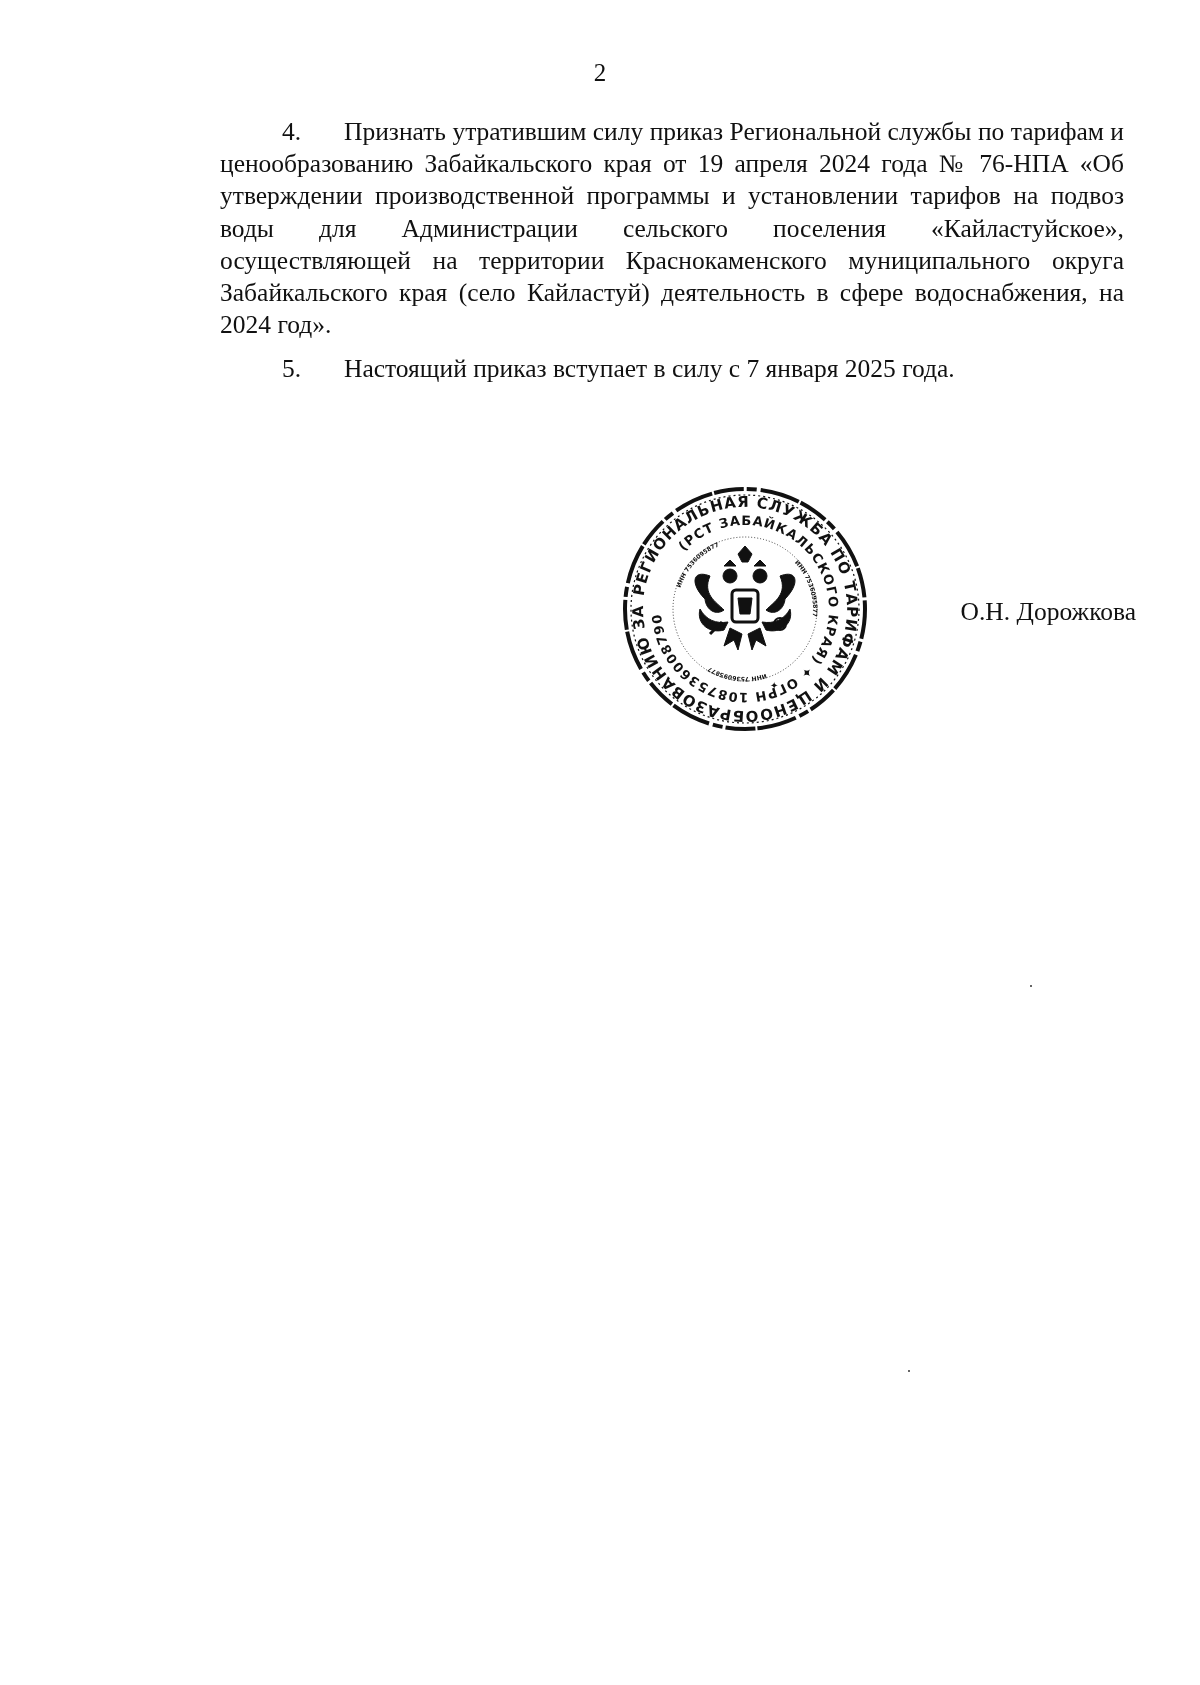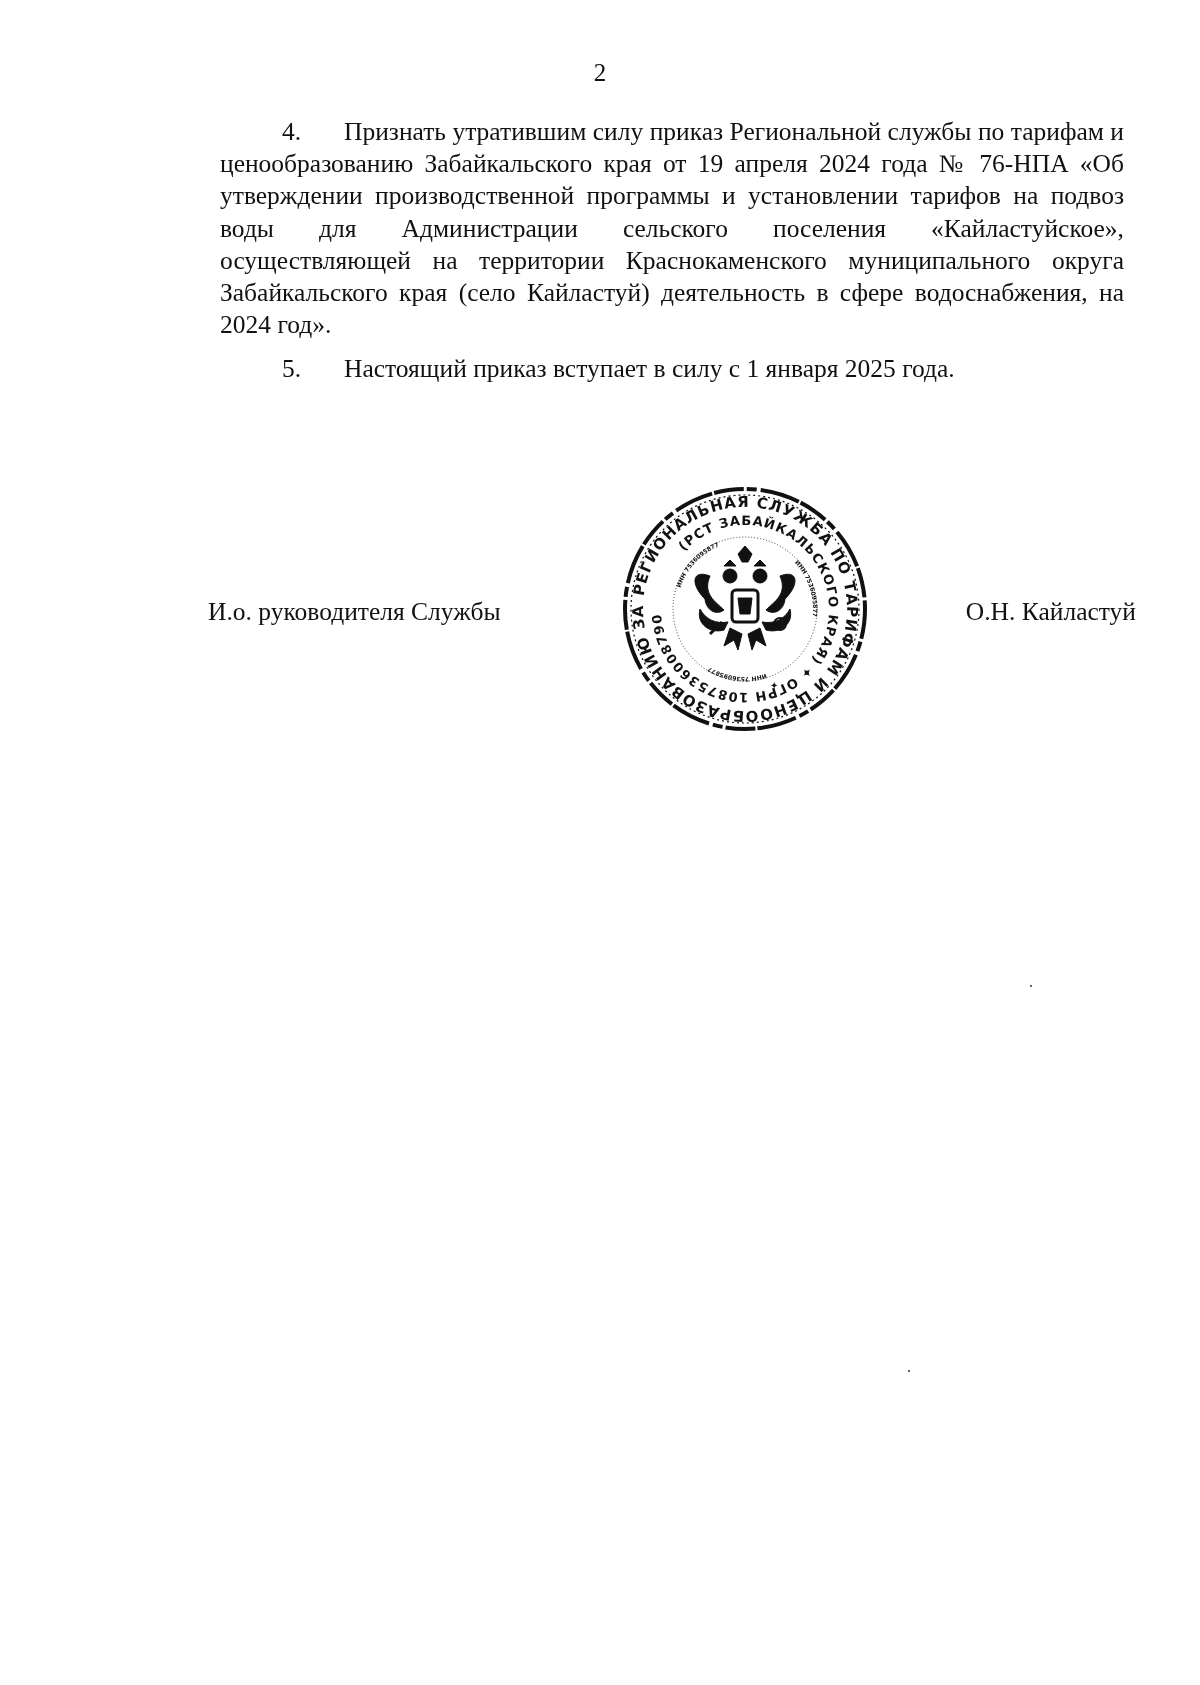--- a/index.html
+++ b/index.html
@@ -34,21 +34,21 @@
 </style>
 </head>
 <body>
 
 <div class="page">
 
   <div class="page-number">2</div>
 
   <div class="body-text">
     <p class="para"><span class="num">4.</span><span>Признать утратившим силу приказ Региональной службы по тарифам и ценообразованию Забайкальского края от 19 апреля 2024 года № 76-НПА «Об утверждении производственной программы и установлении тарифов на подвоз воды для Администрации сельского поселения «Кайластуйское», осуществляющей на территории Краснокаменского муниципального округа Забайкальского края (село Кайластуй) деятельность в сфере водоснабжения, на 2024 год».</span></p>
-    <p class="para no-last-justify"><span class="num">5.</span><span>Настоящий приказ вступает в силу с 1 января 2025 года.</span></p>
+    <p class="para no-last-justify"><span class="num">5.</span><span>Настоящий приказ вступает в силу с 7 января 2025 года.</span></p>
   </div>
 
   <div class="stamp">
     <svg viewBox="0 0 250 250">
       <defs>
         <path id="outerArc" d="M125,125 m-102,0 a102,102 0 1,1 204,0 a102,102 0 1,1 -204,0"></path>
         <path id="innerArc" d="M125,125 m-84,0 a84,84 0 1,1 168,0 a84,84 0 1,1 -168,0"></path>
         <path id="innArc" d="M125,125 m-68,0 a68,68 0 1,1 136,0 a68,68 0 1,1 -136,0"></path>
       </defs>
       <circle cx="125" cy="125" r="120" fill="none" stroke="#111" stroke-width="4" stroke-dasharray="30 3 10 4 40 2"></circle>
@@ -85,19 +85,18 @@
         <path d="M110,144 L104,162 L114,156 L118,166 L122,150 Z"></path>
         <path d="M140,144 L146,162 L136,156 L132,166 L128,150 Z"></path>
         <circle cx="160" cy="140" r="6" fill="none" stroke-width="2"></circle>
         <line x1="90" y1="150" x2="102" y2="138" stroke-width="3"></line>
       </g>
       <text x="150" y="205" font-size="10" fill="#111">✦</text>
     </svg>
   </div>
 
   <div class="sig-row">
-    <span class="sig-title">И.о. руководителя Службы</span>
-    <span class="sig-name">О.Н. Кайластуй</span>
+    <span class="sig-name">О.Н. Дорожкова</span>
   </div>
 
   <div class="dot" style="left:1030px; top:985px;"></div>
   <div class="dot" style="left:908px; top:1370px;"></div>
 </div>
 
 </body></html>

